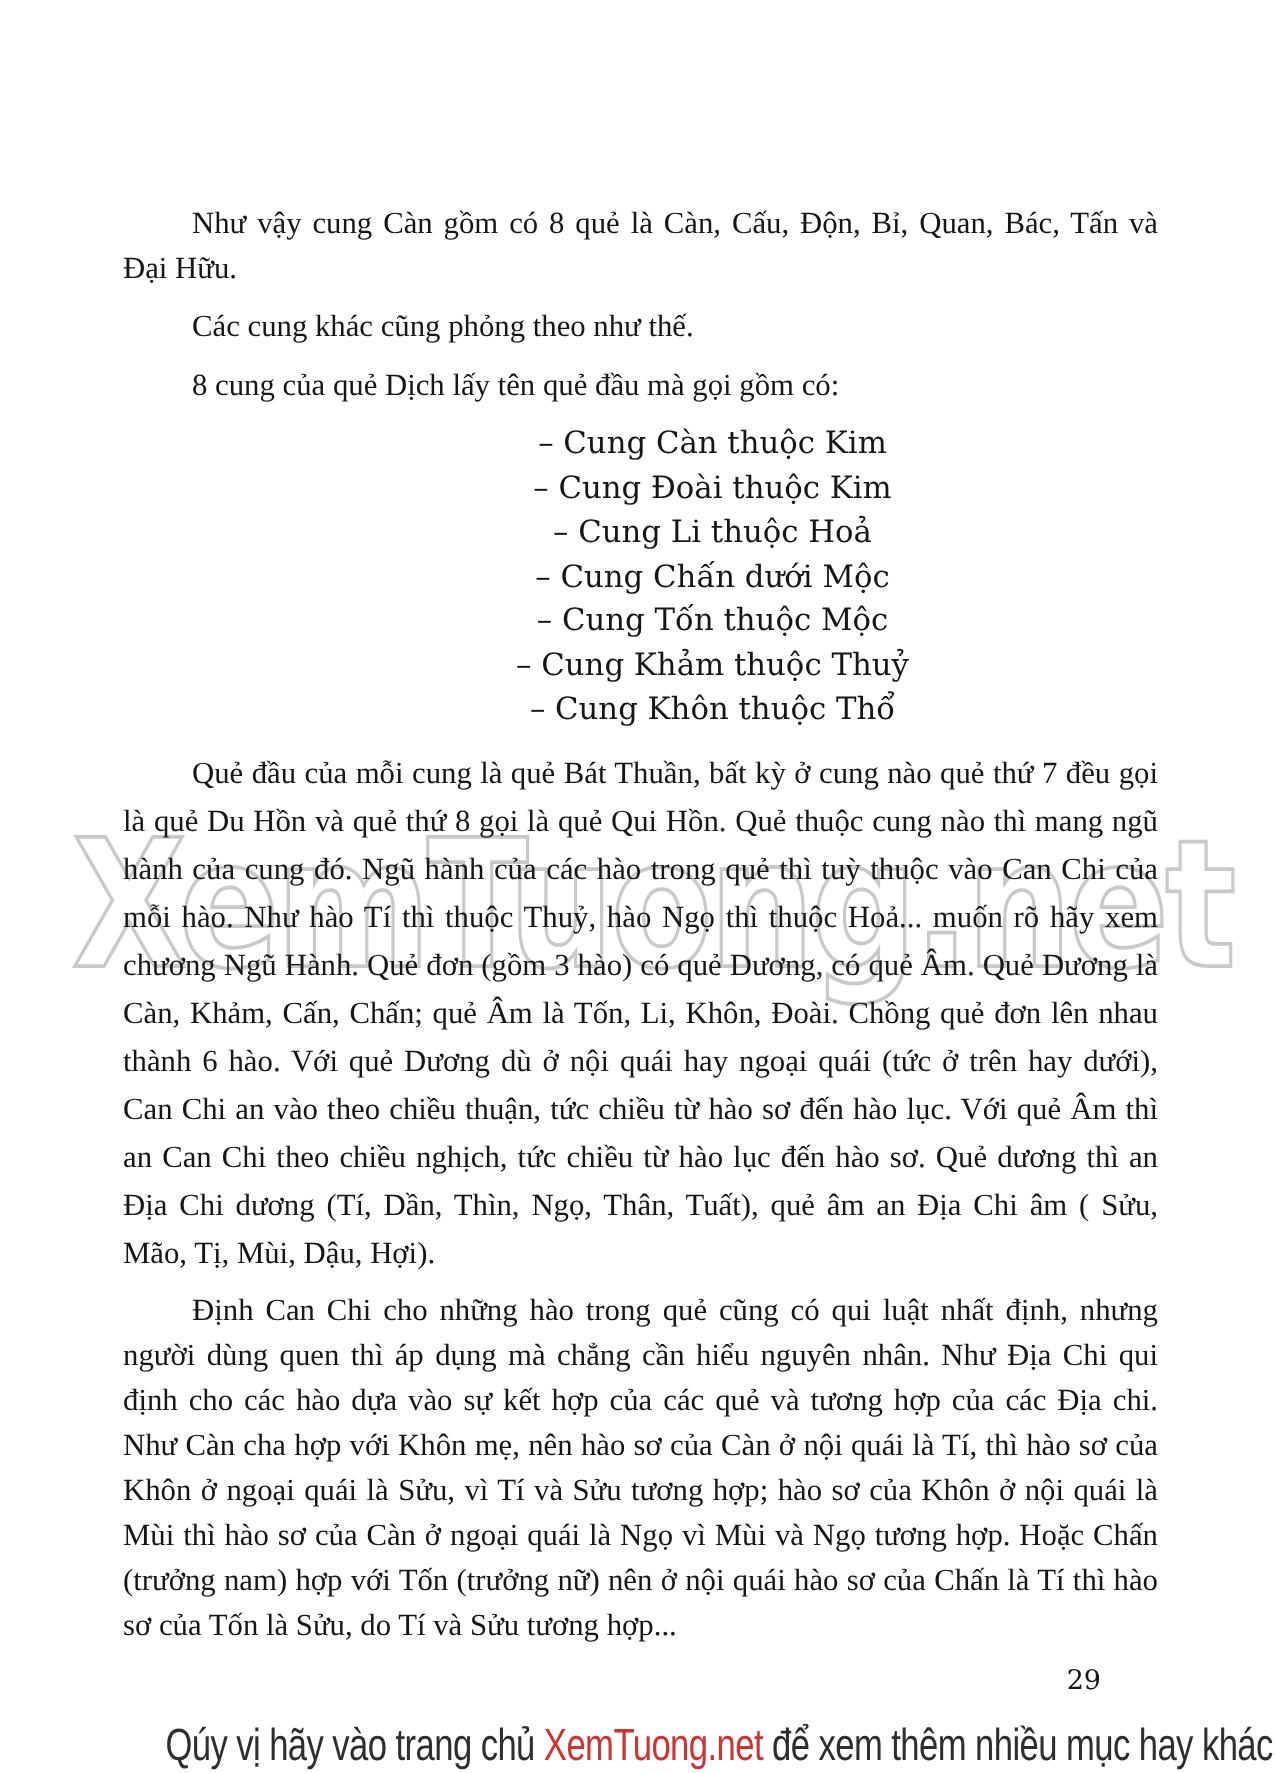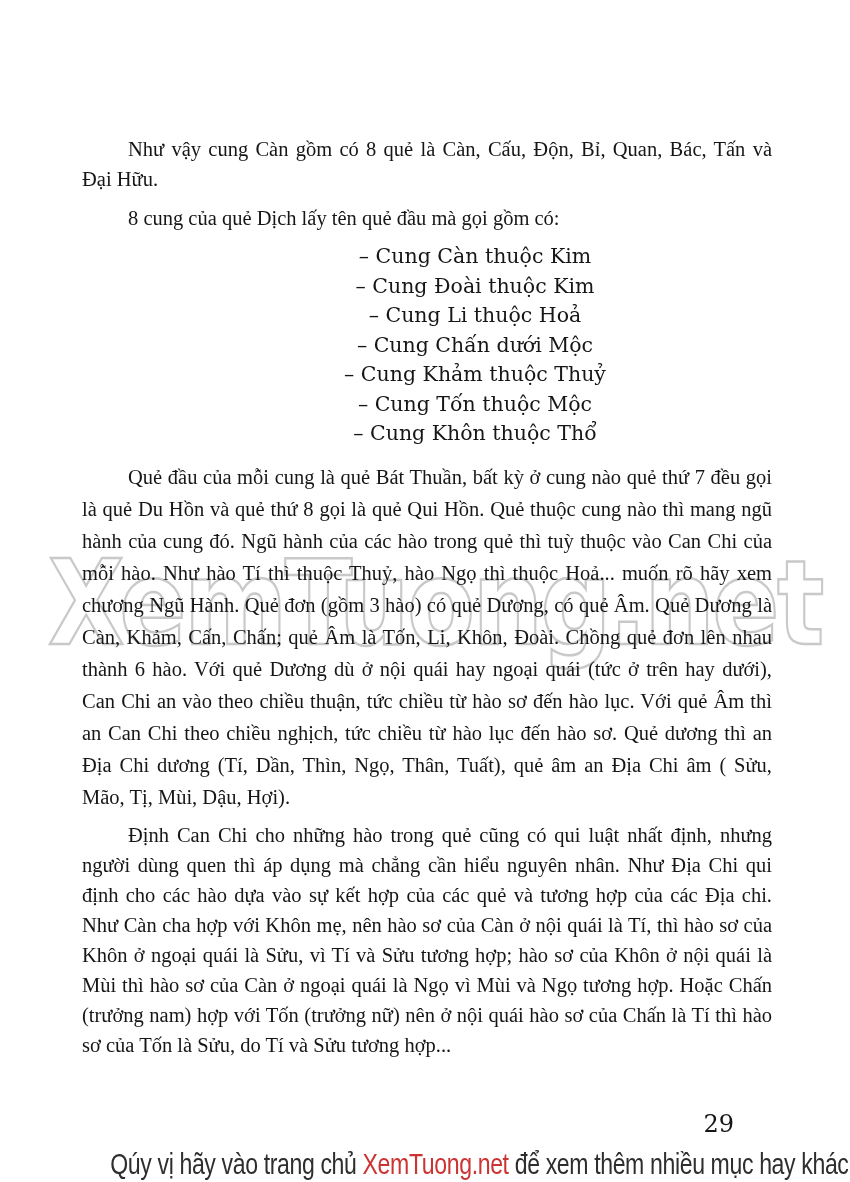--- a/index.html
+++ b/index.html
@@ -53,21 +53,21 @@
     padding: 0;
     text-align: center;
     line-height: 29.5px;
   }
   .cung-list li { margin: 0; }
 
   .page-number {
     position: absolute;
     top: 1110px;
     right: 116px;
-    font-size: 24px;
+    font-size: 18px;
     z-index: 1;
   }
 
   .footer {
     position: absolute;
     bottom: 1px;
     left: 0;
     width: 692px;
     text-align: center;
     z-index: 2;
@@ -88,30 +88,31 @@
 <body>
 
 <div class="page">
 
   <div class="watermark">XemTuong.net</div>
 
   <div class="content">
 
     <p class="para indent tight">Như vậy cung Càn gồm có 8 quẻ là Càn, Cấu, Độn, Bỉ, Quan, Bác, Tấn và Đại Hữu.</p>
 
+    <p class="para indent tight">Các cung khác cũng phỏng theo như thế.</p>
 
     <p class="para indent tight">8 cung của quẻ Dịch lấy tên quẻ đầu mà gọi gồm có:</p>
 
     <ul class="cung-list">
       <li>– Cung Càn thuộc Kim</li>
       <li>– Cung Đoài thuộc Kim</li>
       <li>– Cung Li thuộc Hoả</li>
       <li>– Cung Chấn dưới Mộc</li>
+      <li>– Cung Tốn thuộc Mộc</li>
       <li>– Cung Khảm thuộc Thuỷ</li>
-      <li>– Cung Tốn thuộc Mộc</li>
       <li>– Cung Khôn thuộc Thổ</li>
     </ul>
 
     <p class="para indent">Quẻ đầu của mỗi cung là quẻ Bát Thuần, bất kỳ ở cung nào quẻ thứ 7 đều gọi là quẻ Du Hồn và quẻ thứ 8 gọi là quẻ Qui Hồn. Quẻ thuộc cung nào thì mang ngũ hành của cung đó. Ngũ hành của các hào trong quẻ thì tuỳ thuộc vào Can Chi của mỗi hào. Như hào Tí thì thuộc Thuỷ, hào Ngọ thì thuộc Hoả... muốn rõ hãy xem chương Ngũ Hành. Quẻ đơn (gồm 3 hào) có quẻ Dương, có quẻ Âm. Quẻ Dương là Càn, Khảm, Cấn, Chấn; quẻ Âm là Tốn, Li, Khôn, Đoài. Chồng quẻ đơn lên nhau thành 6 hào. Với quẻ Dương dù ở nội quái hay ngoại quái (tức ở trên hay dưới), Can Chi an vào theo chiều thuận, tức chiều từ hào sơ đến hào lục. Với quẻ Âm thì an Can Chi theo chiều nghịch, tức chiều từ hào lục đến hào sơ. Quẻ dương thì an Địa Chi dương (Tí, Dần, Thìn, Ngọ, Thân, Tuất), quẻ âm an Địa Chi âm ( Sửu, Mão, Tị, Mùi, Dậu, Hợi).</p>
 
     <p class="para indent tight">Định Can Chi cho những hào trong quẻ cũng có qui luật nhất định, nhưng người dùng quen thì áp dụng mà chẳng cần hiểu nguyên nhân. Như Địa Chi qui định cho các hào dựa vào sự kết hợp của các quẻ và tương hợp của các Địa chi. Như Càn cha hợp với Khôn mẹ, nên hào sơ của Càn ở nội quái là Tí, thì hào sơ của Khôn ở ngoại quái là Sửu, vì Tí và Sửu tương hợp; hào sơ của Khôn ở nội quái là Mùi thì hào sơ của Càn ở ngoại quái là Ngọ vì Mùi và Ngọ tương hợp. Hoặc Chấn (trưởng nam) hợp với Tốn (trưởng nữ) nên ở nội quái hào sơ của Chấn là Tí thì hào sơ của Tốn là Sửu, do Tí và Sửu tương hợp...</p>
 
   </div>
 
   <div class="page-number">29</div>

